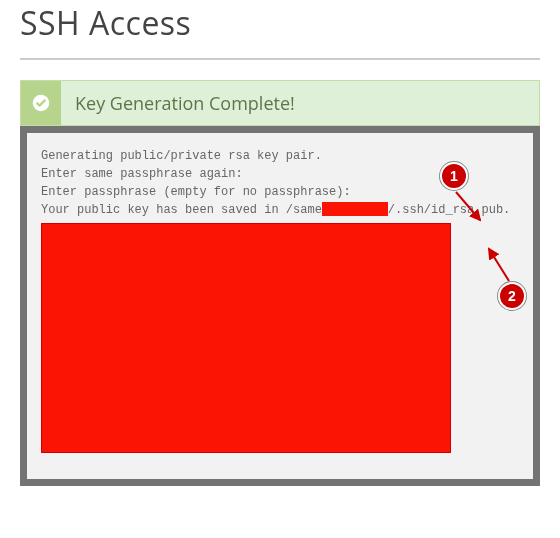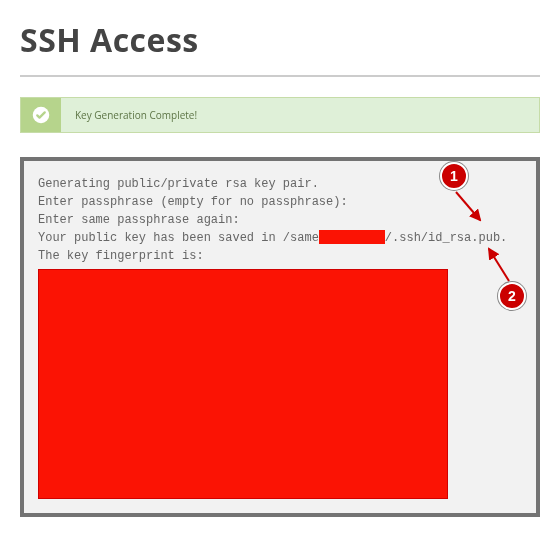--- a/index.html
+++ b/index.html
@@ -6,23 +6,23 @@
     body {
       font-family: "Open Sans", -apple-system, Helvetica, Arial, sans-serif;
       background: #fff;
       width: 560px;
       color: #555;
       position: relative;
     }
     .container { padding: 0 20px 20px 20px; }
     h1 {
       font-size: 32px;
-      font-weight: 700;
+      font-weight: 400;
       color: #444;
-      padding: 18px 0 14px 0;
+      padding: 1px 0 14px 0;
       border-bottom: 2px solid #ccc;
       letter-spacing: .5px;
     }
     .alert {
       margin-top: 20px;
       border: 1px solid #c6dca8;
       background: #dff0d8;
       display: flex;
       align-items: stretch;
     }
@@ -30,25 +30,24 @@
       width: 40px;
       background: #b6d48c;
       display: flex;
       align-items: center;
       justify-content: center;
     }
     .alert-icon svg { width: 18px; height: 18px; }
     .alert-text {
       padding: 10px 14px;
       color: #5e7647;
-      font-size: 10px;
+      font-size: 18px;
     }
     .terminal {
-      margin-top: 24px;
-      border: 4px solid #737373;
+      border: 7px solid #737373;
       background: #f2f2f2;
       padding: 14px 14px 14px 14px;
       font-family: "Courier New", monospace;
       font-size: 12px;
       line-height: 18px;
       color: #666;
       position: relative;
       min-height: 360px;
     }
     .terminal .line { white-space: pre; }
@@ -102,24 +101,23 @@
       <svg viewBox="0 0 24 24">
           <circle cx="12" cy="12" r="11" fill="#fff"></circle>
           <path d="M7 12.5l3 3 7-7" stroke="#b6d48c" stroke-width="3" fill="none" stroke-linecap="round" stroke-linejoin="round"></path>
         </svg>
     </div>
     <div class="alert-text">Key Generation Complete!</div>
   </div>
 
   <div class="terminal">
     <div class="line">Generating public/private rsa key pair.</div>
+    <div class="line">Enter same passphrase again:</div>
     <div class="line">Enter passphrase (empty for no passphrase):</div>
-    <div class="line">Enter same passphrase again:</div>
     <div class="line"><span>Your public key has been saved in /same</span><span class="red-inline b"></span><span>/.ssh/id_rsa.pub.</span></div>
-    <div class="line">The key fingerprint is:</div>
     <div class="red-block"></div>
   </div>
 </div>
 
 <div class="callout one">1</div>
 <svg class="arrow" style="left:448px; top:190px;" width="40" height="40">
   <defs>
       <marker id="ah1" markerWidth="6" markerHeight="6" refX="5" refY="3" orient="auto">
         <path d="M0,0 L6,3 L0,6 Z" fill="#cb0000"></path>
       </marker>

